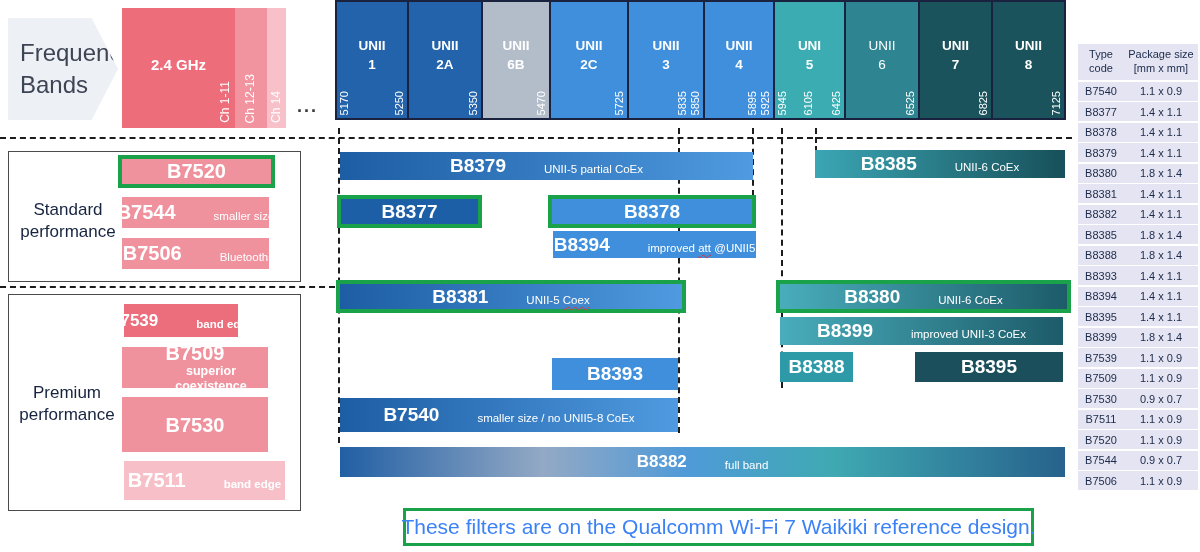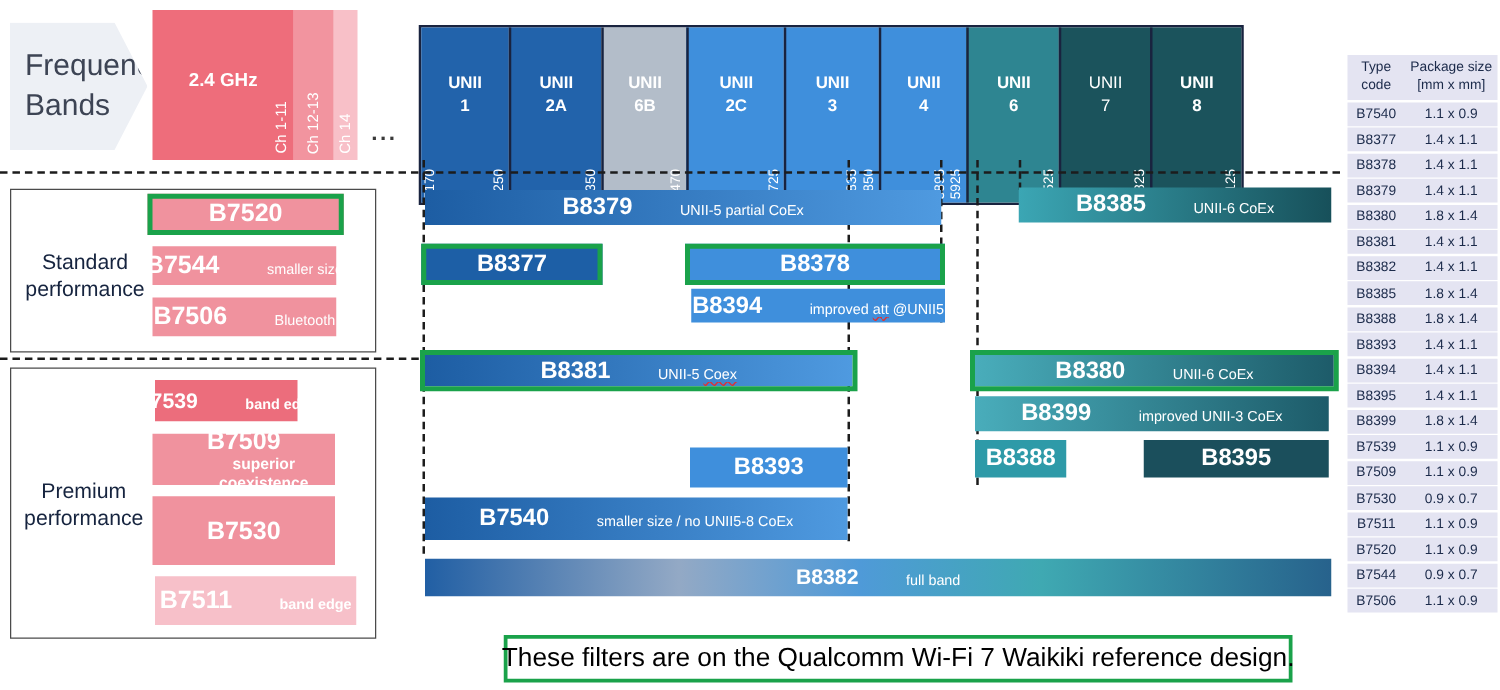--- a/index.html
+++ b/index.html
@@ -17,21 +17,21 @@
   .seg2{width:32px;background:#f2949f;}
   .seg3{width:19px;background:#f8c0c8;}
   .band24-name{position:absolute;left:0;top:48px;width:113px;text-align:center;color:#fff;
     font-weight:bold;font-size:15px;}
   .vlab{position:absolute;bottom:5px;writing-mode:vertical-rl;transform:rotate(180deg);
     color:#fff;font-size:12px;line-height:1;}
   .seg1 .vlab{right:4px;}
   .seg2 .vlab,.seg3 .vlab{left:50%;margin-left:-7px;}
   .ellipsis{position:absolute;left:297px;top:96px;font-size:18px;font-weight:bold;color:#3a3a3a;letter-spacing:2px;}
 
-  .unii-wrap{position:absolute;left:335px;top:20px;height:144px;display:flex;
+  .unii-wrap{position:absolute;left:335px;top:0;height:120px;display:flex;
     border:2px solid #19233f;box-sizing:border-box;}
   .uband{position:relative;height:100%;box-sizing:border-box;border-left:2px solid #19233f;color:#fff;}
   .uband:first-child{border-left:none;}
   .band-name{margin-top:36px;text-align:center;font-size:13.5px;font-weight:bold;}
   .band-num{text-align:center;font-size:13.5px;font-weight:bold;margin-top:4px;}
   .uband:nth-child(8) .band-name,.uband:nth-child(8) .band-num{font-weight:400;}
   .freq{position:absolute;bottom:3px;writing-mode:vertical-rl;transform:rotate(180deg);
     font-size:11px;color:#fff;line-height:1;}
   .freq-left{left:2px;}.freq-right{right:2px;}.freq-right-inner{right:15px;}
   .freq-mid{left:50%;margin-left:-7px;}
@@ -115,21 +115,21 @@
   .pkg-table{position:absolute;left:1078px;top:44px;width:120px;color:#1b2a4a;font-size:11px;}
   .pkg-head{display:flex;background:#e4e4f2;margin-bottom:2px;}
   .pkg-head .pkg-c1,.pkg-head .pkg-c2{padding:4px 0;line-height:1.25;}
   .pkg-row{display:flex;background:#e4e4f2;margin-bottom:1.5px;}
   .pkg-c1{width:46px;text-align:center;padding:3.5px 0;}
   .pkg-c2{width:74px;text-align:center;padding:3.5px 0;}
 
   
   .caption{position:absolute;left:403px;top:508px;width:631px;height:38px;border:3px solid #1aa24a;
     box-sizing:border-box;display:flex;align-items:center;justify-content:center;
-    color:#000000;font-size:21px;background:#fff;white-space:nowrap;}
+    color:#3b82f6;font-size:21px;background:#fff;white-space:nowrap;}
 </style>
 </head>
 <body>
 
 <div class="canvas">
 
   <div class="freq-arrow">
     <div>Frequency</div>
     <div>Bands</div>
   </div>
@@ -175,20 +175,27 @@
         <div class="band-name">UNII</div>
         <div class="band-num">3</div>
         <span class="freq freq-right-inner">5835</span>
         <span class="freq freq-right">5850</span>
       </div>
       <div class="uband tone-blue" style="width: 70px;">
         <div class="band-name">UNII</div>
         <div class="band-num">4</div>
         <span class="freq freq-right-inner">5895</span>
         <span class="freq freq-right">5925</span>
+      </div>
+      <div class="uband tone-teal" style="width: 71px;">
+        <div class="band-name">UNI</div>
+        <div class="band-num">5</div>
+        <span class="freq freq-left">5945</span>
+        <span class="freq freq-mid">6105</span>
+        <span class="freq freq-right">6425</span>
       </div>
       <div class="uband tone-midteal" style="width: 74px;">
         <div class="band-name">UNII</div>
         <div class="band-num">6</div>
         <span class="freq freq-right">6525</span>
       </div>
       <div class="uband tone-darkteal" style="width: 73px;">
         <div class="band-name">UNII</div>
         <div class="band-num">7</div>
         <span class="freq freq-right">6825</span>

